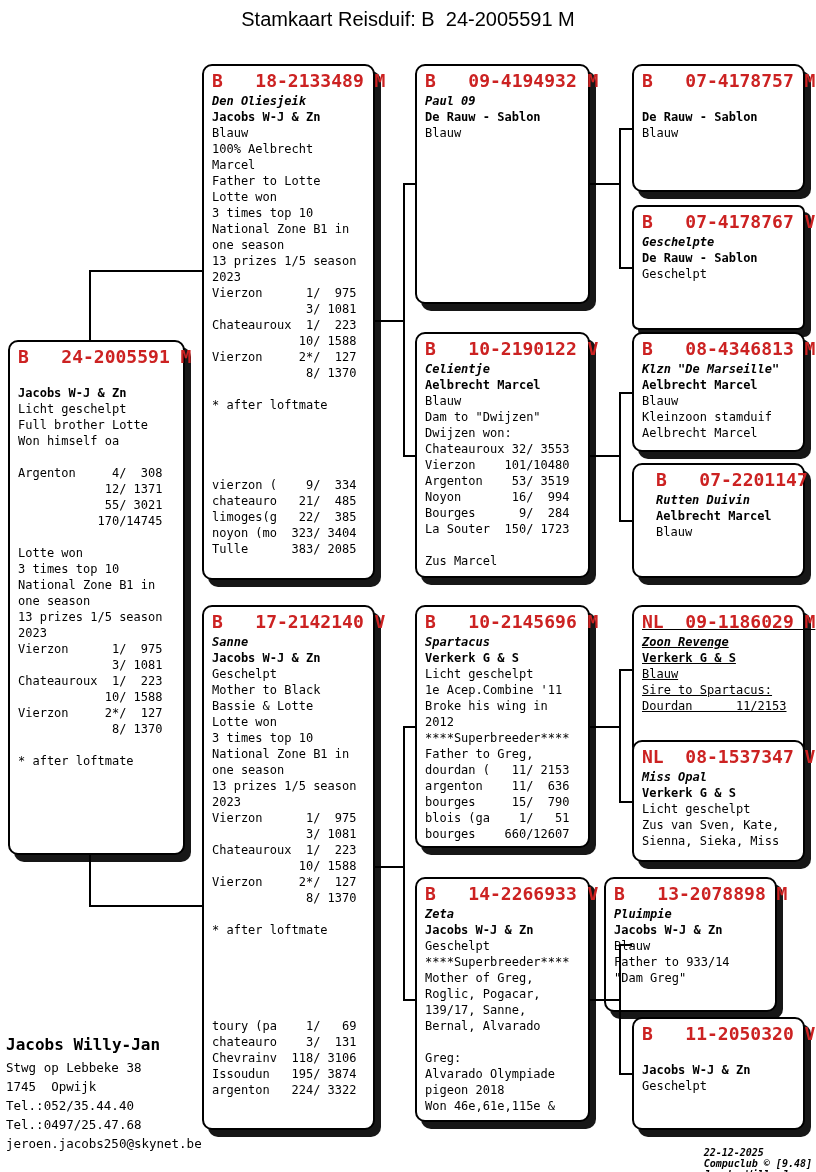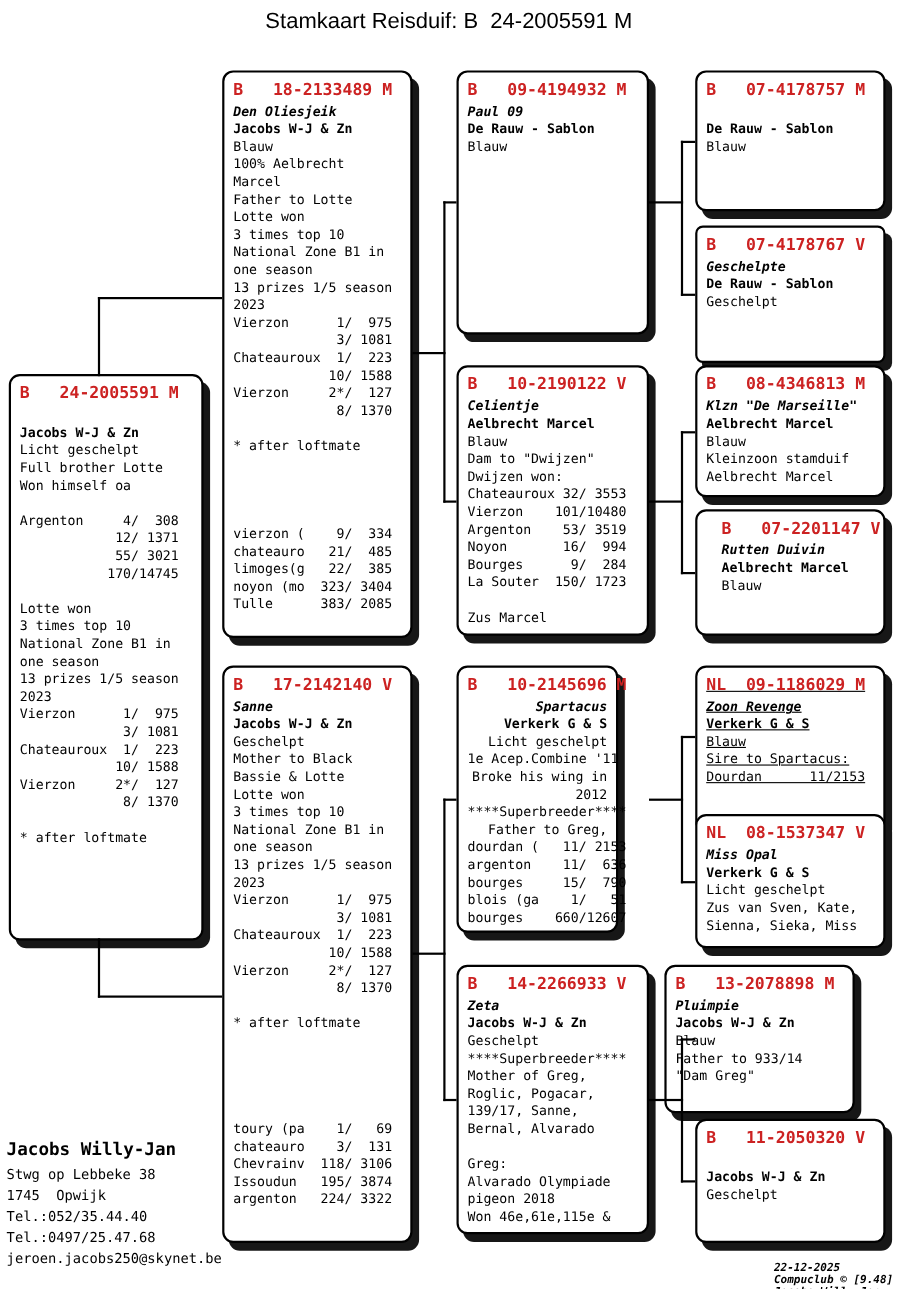--- a/index.html
+++ b/index.html
@@ -3,33 +3,33 @@
 <meta charset="utf-8">
 <style>
   html,body{margin:0;padding:0;background:#ffffff;}
   #page{position:relative;width:816px;height:1172px;background:#ffffff;overflow:hidden;
         font-family:"DejaVu Sans Mono",monospace;}
   #title{position:absolute;left:0;top:8px;width:816px;text-align:center;
          font-family:"Liberation Sans",sans-serif;font-size:20px;color:#000;white-space:pre;}
   .box{position:absolute;background:#fff;border:2px solid #000;border-radius:10px;
        box-shadow:6px 7px 0 0 #171717;padding:5px 8px;box-sizing:border-box;
        font-size:12px;line-height:16px;color:#000;}
-  .box-header{color:#cc2222;font-weight:bold;font-size:15px;line-height:20px;
+  .box-header{color:#cc2222;font-weight:bold;font-size:18px;line-height:20px;
               white-space:pre;margin-bottom:2px;}
   .box-line{white-space:pre;min-height:16px;}
   .s-b{font-weight:bold;}
   .s-i{font-weight:bold;font-style:italic;}
   .ln{position:absolute;background:#000;}
   
   #box-subject{left:8px;top:340px;width:177px;height:515px;}
   #box-father{left:202px;top:64px;width:173px;height:516px;}
   #box-mother{left:202px;top:605px;width:173px;height:525px;}
   #box-gp1{left:415px;top:64px;width:175px;height:240px;}
   #box-gp2{left:415px;top:332px;width:175px;height:246px;}
-  #box-gp3{left:415px;top:605px;width:147px;height:243px;text-align:right;}
+  #box-gp3{left:415px;top:605px;width:175px;height:243px;}
   #box-gp4{left:415px;top:877px;width:175px;height:245px;}
   #box-gg1{left:632px;top:64px;width:173px;height:128px;}
   #box-gg2{left:632px;top:205px;width:173px;height:125px;border-radius:7px;}
   #box-gg3{left:632px;top:332px;width:173px;height:120px;}
   #box-gg4{left:632px;top:463px;width:173px;height:115px;padding-left:22px;}
   #box-gg5{left:632px;top:605px;width:173px;height:152px;text-decoration:underline;}
   #box-gg6{left:632px;top:740px;width:173px;height:122px;}
   #box-gg7{left:604px;top:877px;width:173px;height:135px;}
   #box-gg8{left:632px;top:1017px;width:173px;height:113px;}
   

